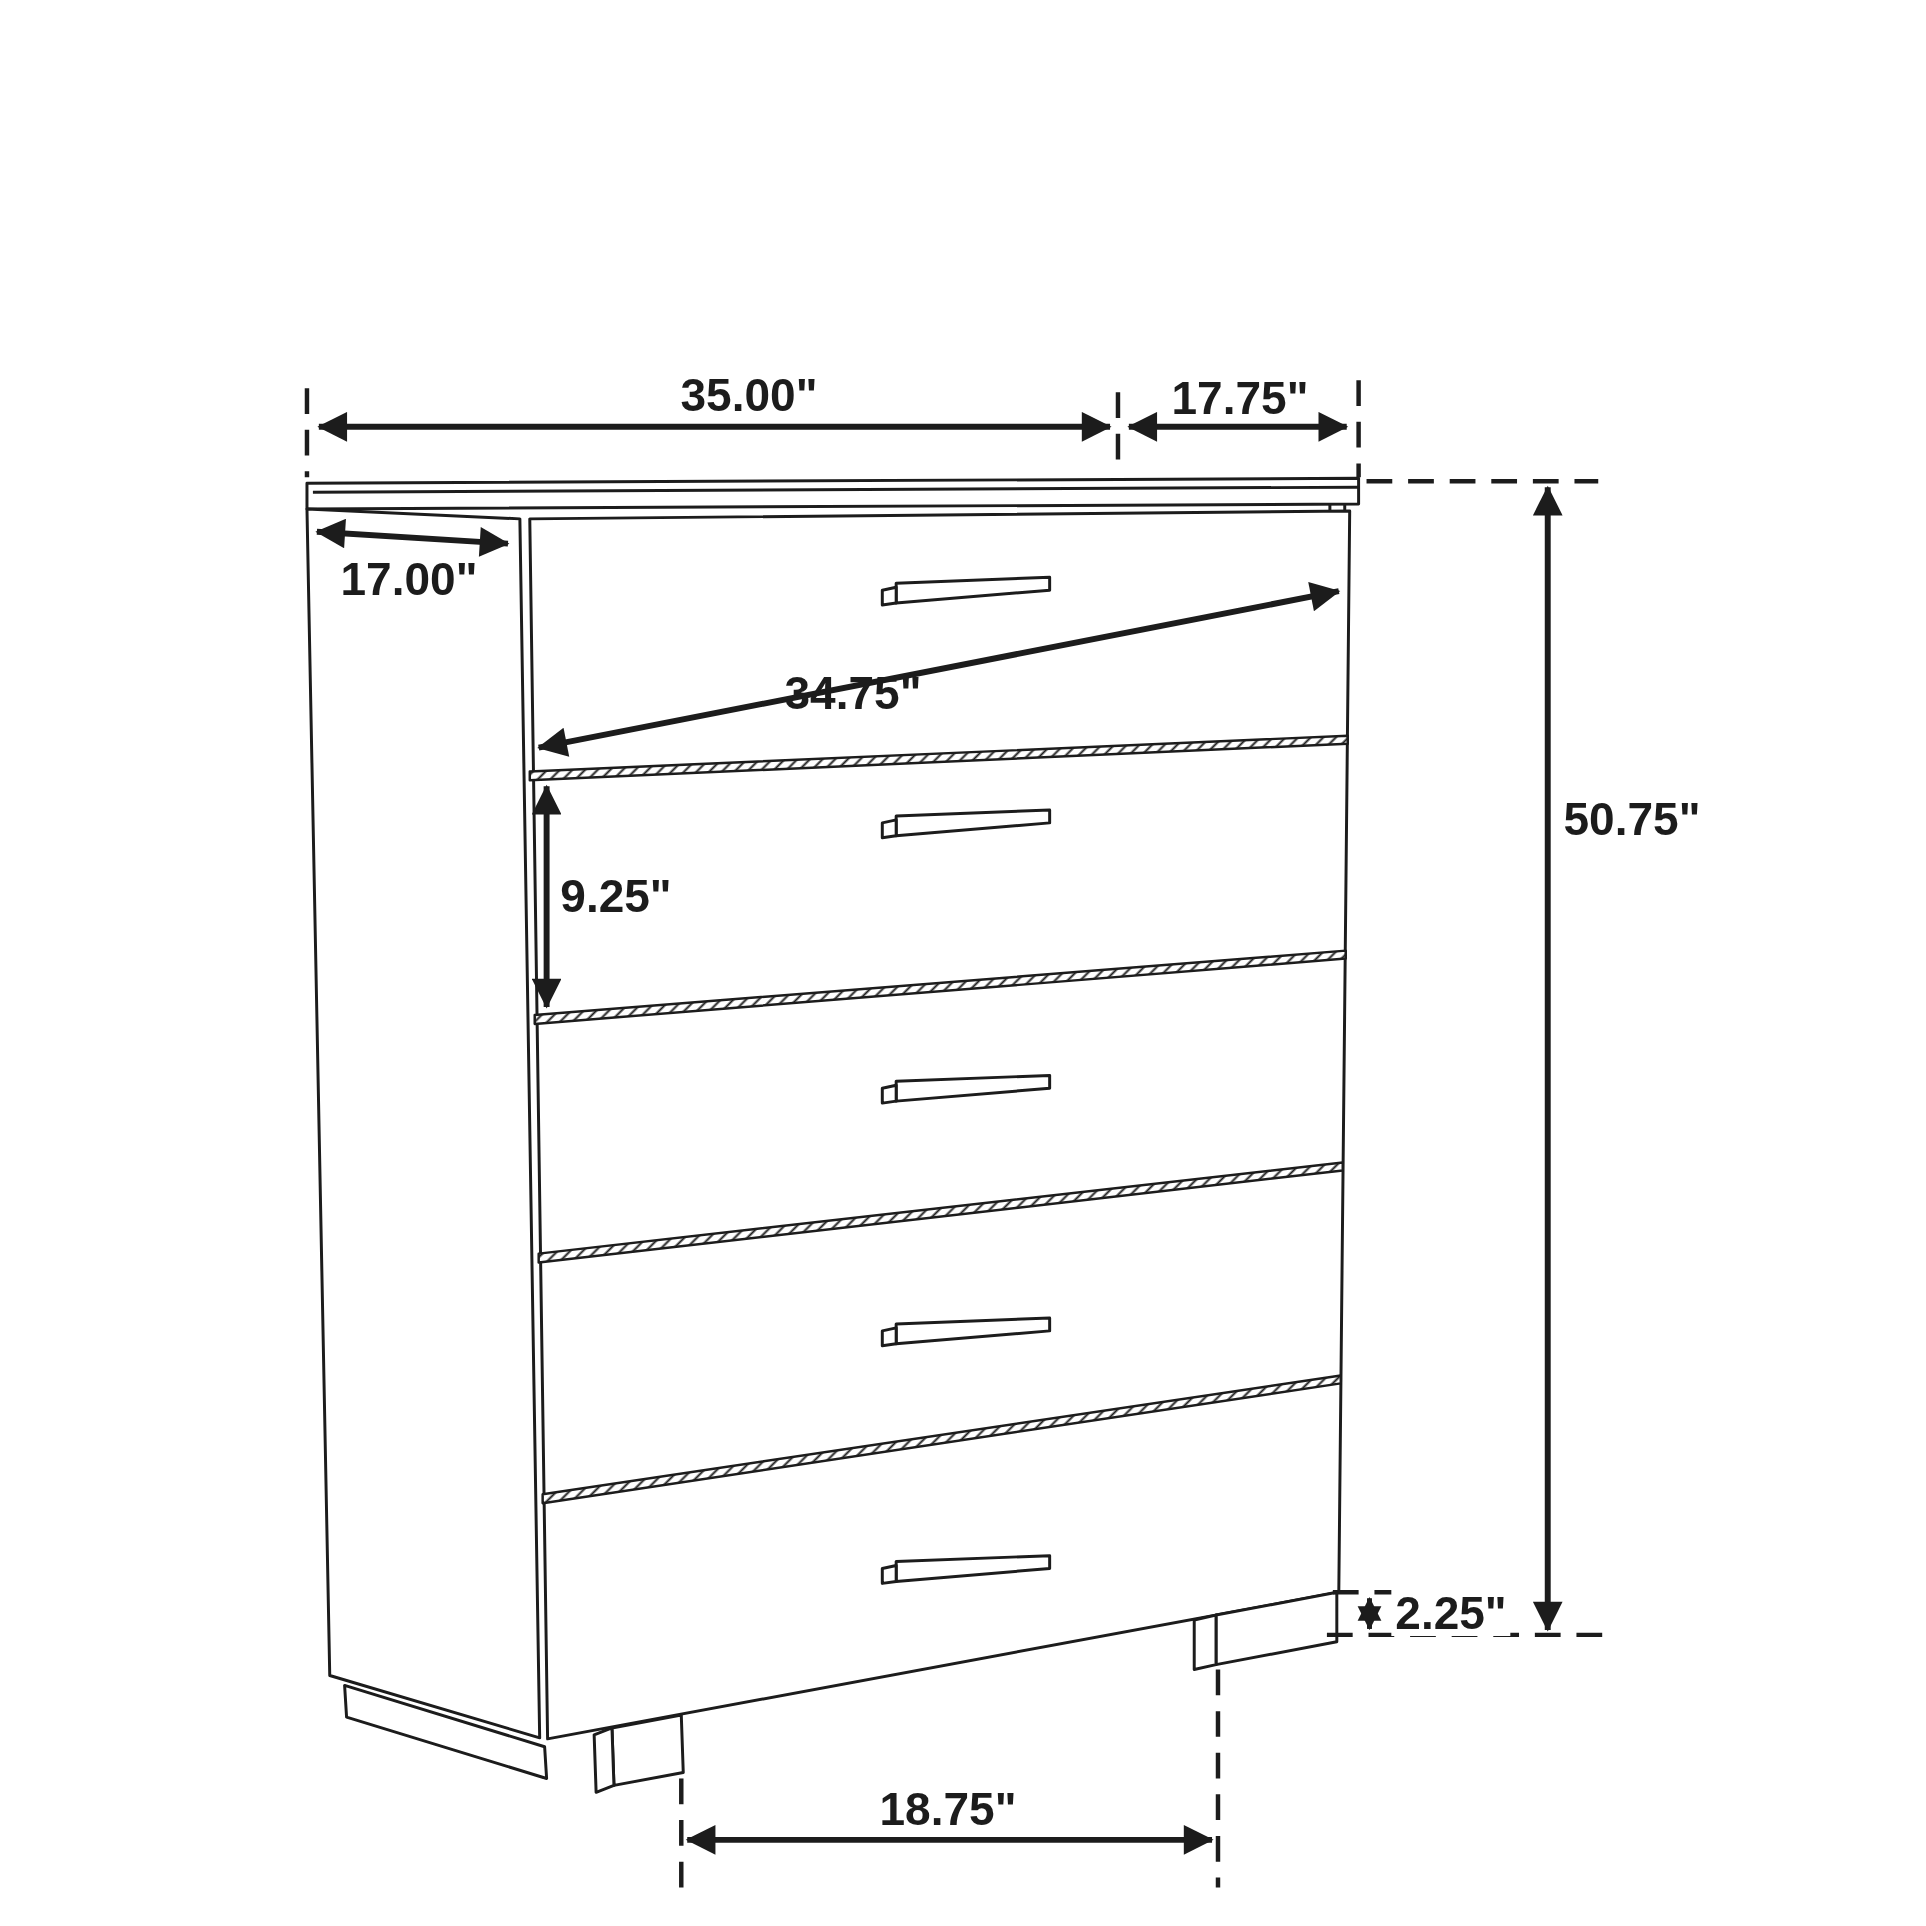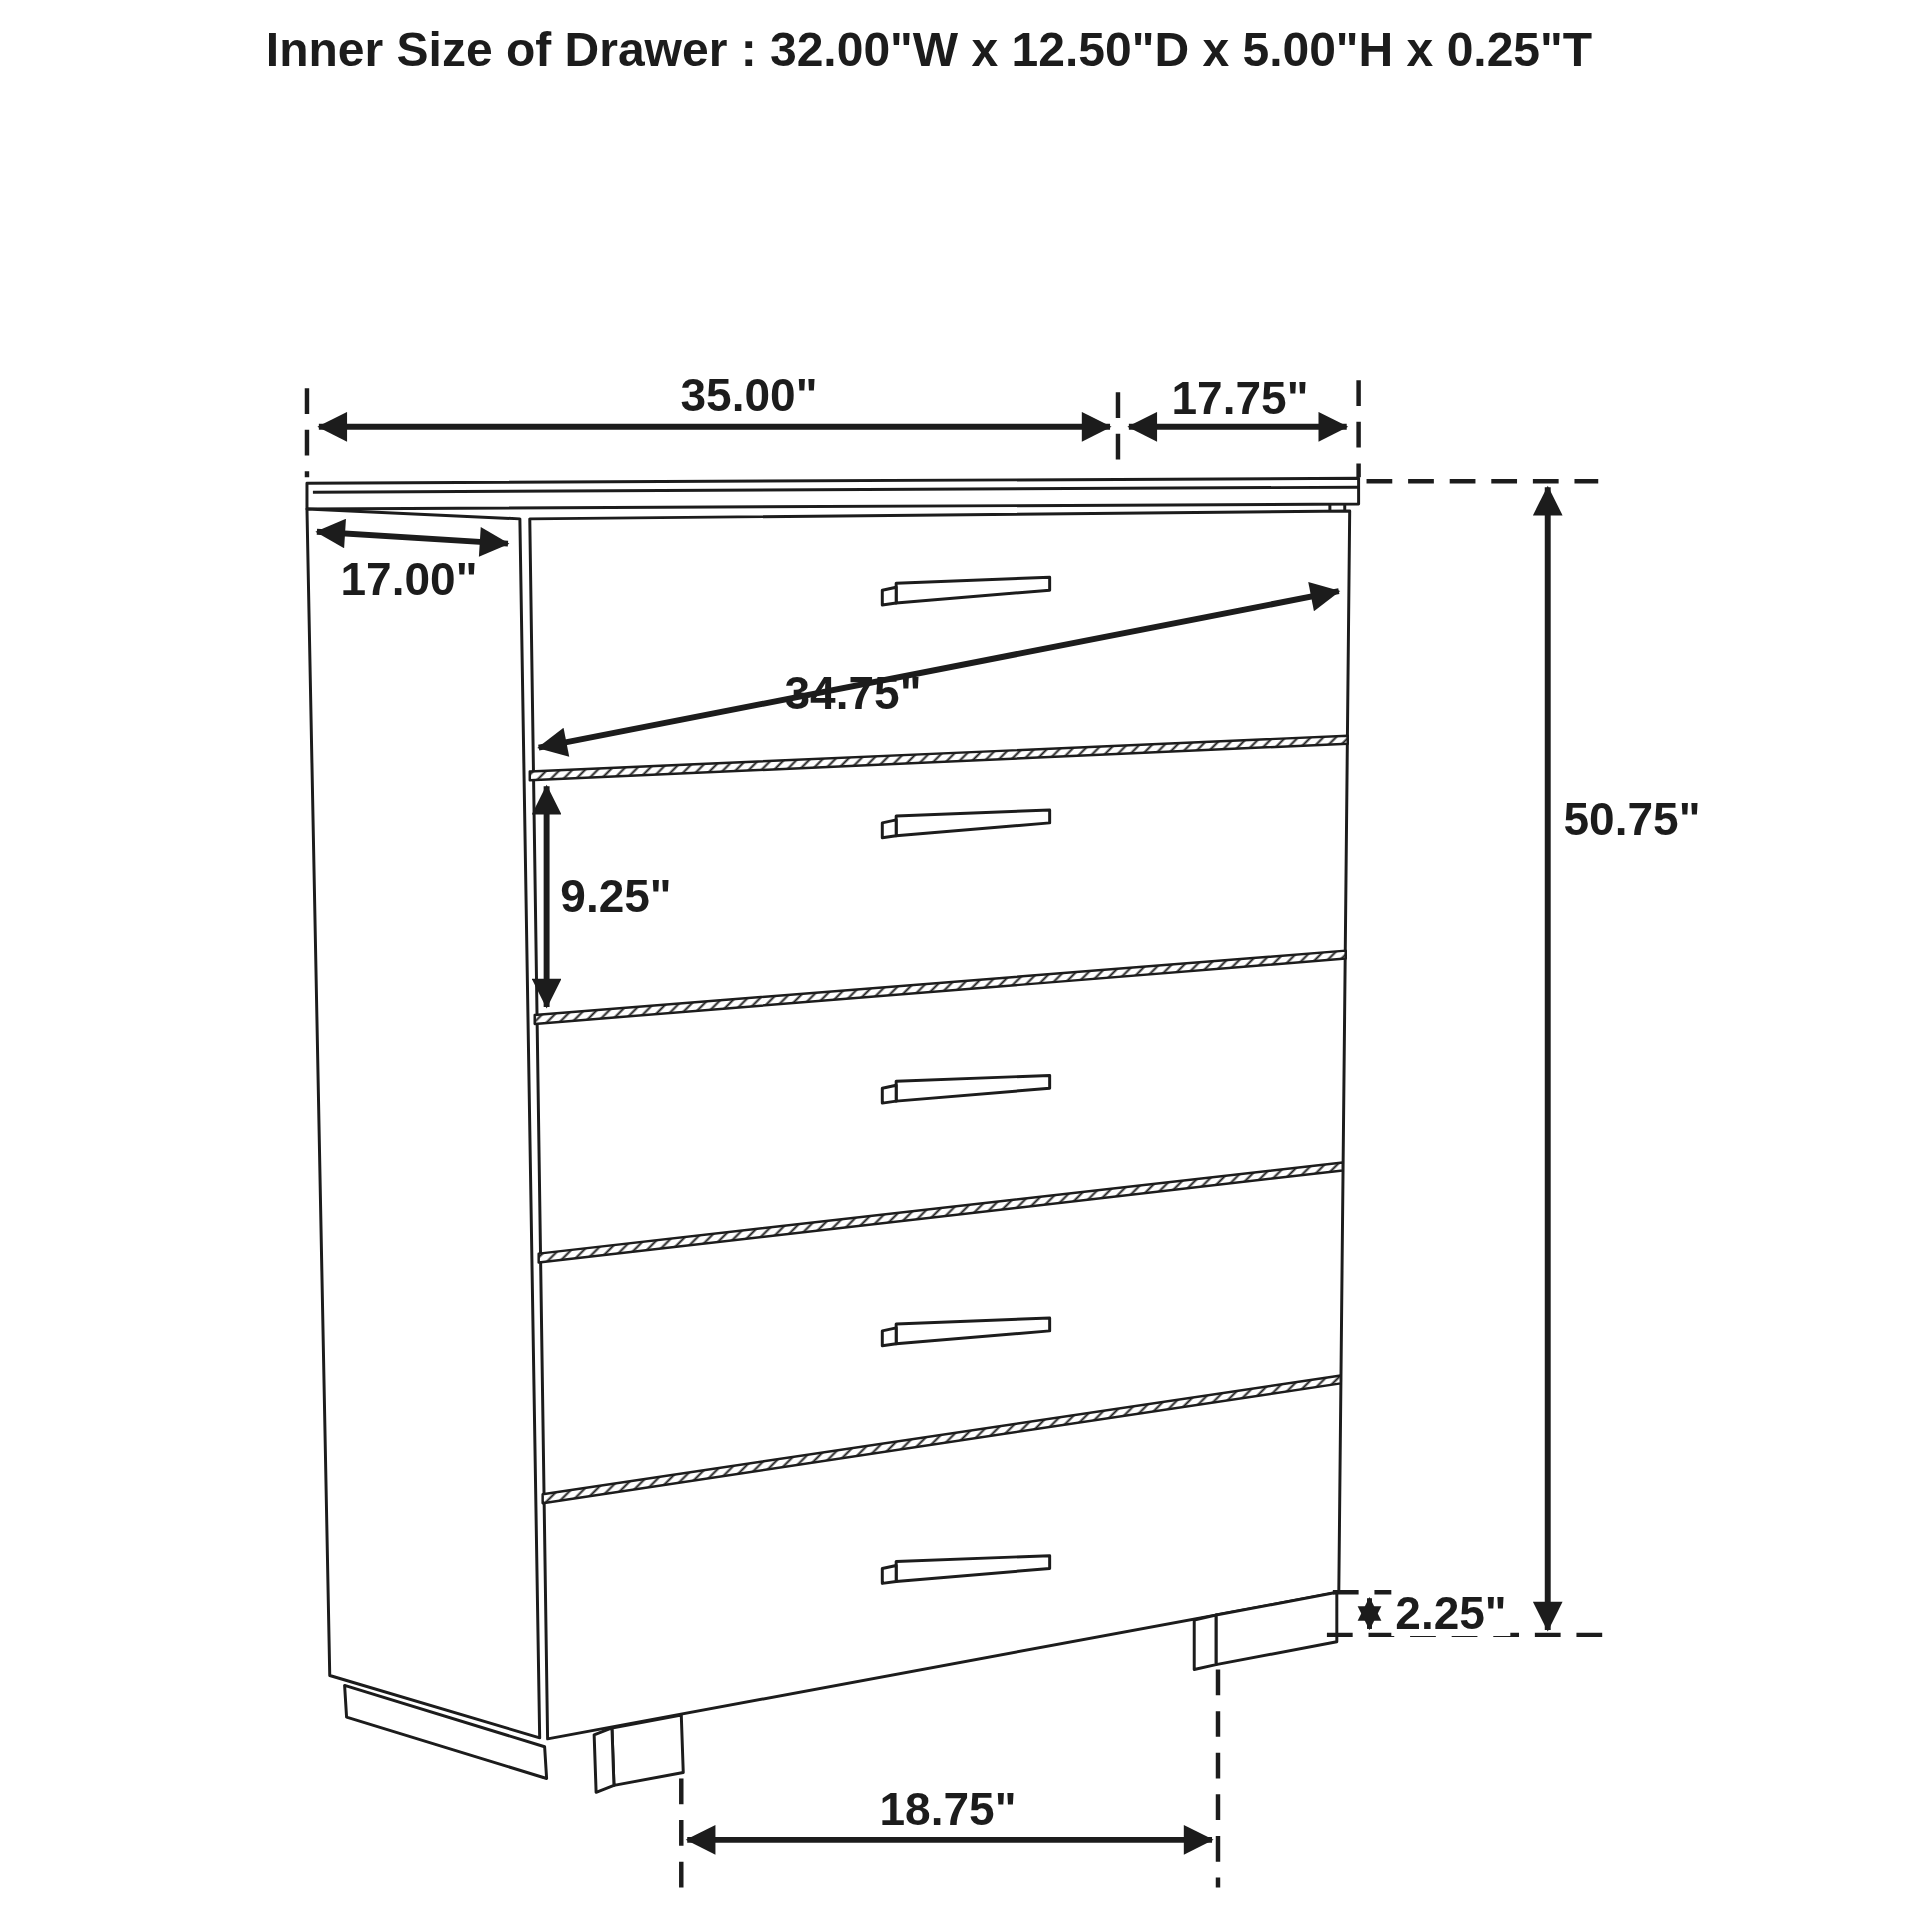--- a/index.html
+++ b/index.html
@@ -114,21 +114,20 @@
         <line x1="320" y1="537" x2="513" y2="549" marker-start="url(#ah)" marker-end="url(#ah)"></line>
         <line x1="544" y1="755" x2="1352" y2="597" marker-start="url(#ah)" marker-end="url(#ah)"></line>
         <line x1="552" y1="794" x2="552" y2="1017" marker-start="url(#ah)" marker-end="url(#ah)"></line>
         <line x1="1563" y1="492" x2="1563" y2="1646" marker-start="url(#ah)" marker-end="url(#ah)"></line>
         <line x1="694" y1="1858" x2="1224" y2="1858" marker-start="url(#ah)" marker-end="url(#ah)"></line>
       </g>
       <line x1="1383" y1="1614" x2="1383" y2="1645" stroke-width="5" marker-start="url(#ahs)" marker-end="url(#ahs)"></line>
     </g>
   </svg>
 
-  <div class="lbl title" style="left:929px; top:50px;">Inner Size of Drawer : 32.00"W x 12.50"D x 5.00"H x 0.25"T</div>
 
   <div class="lbl" style="left:749px;  top:395px;">35.00"</div>
 
   <div class="lbl" style="left:1240px; top:398px;">17.75"</div>
 
   <div class="lbl" style="left:409px;  top:579px;">17.00"</div>
 
   <div class="lbl" style="left:853px;  top:693px;">34.75"</div>
 
   <div class="lbl" style="left:616px;  top:896px;">9.25"</div>

